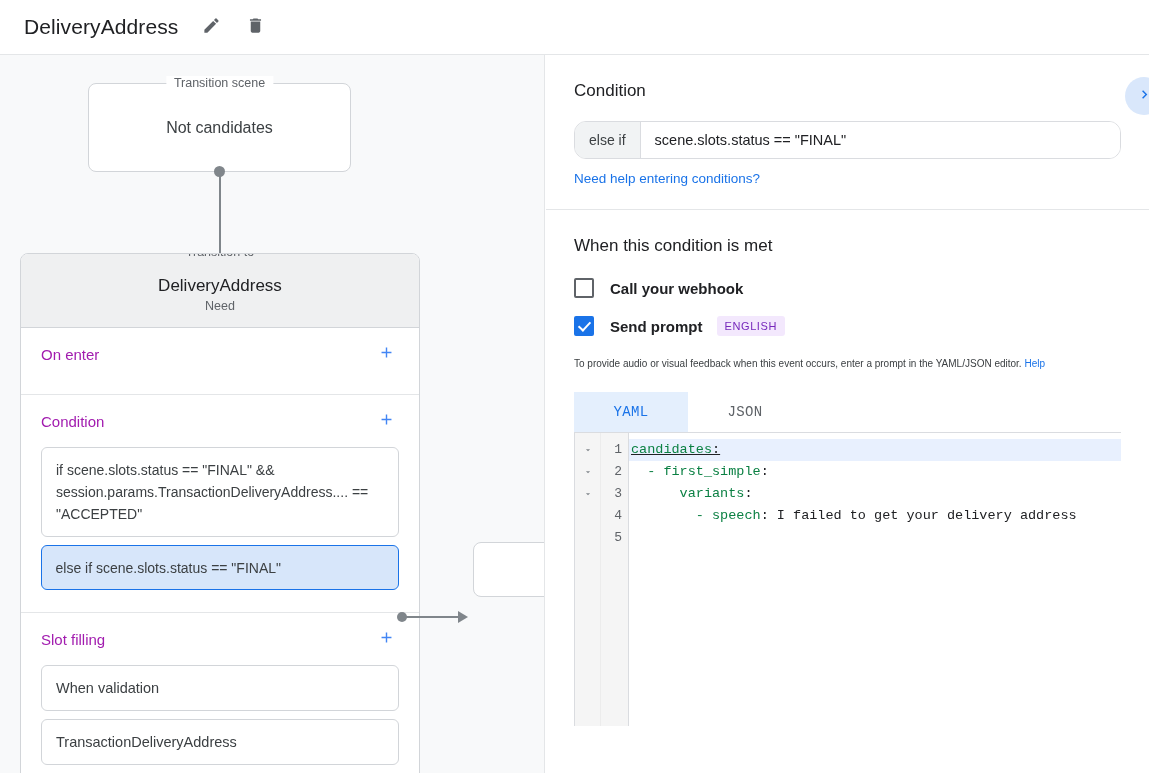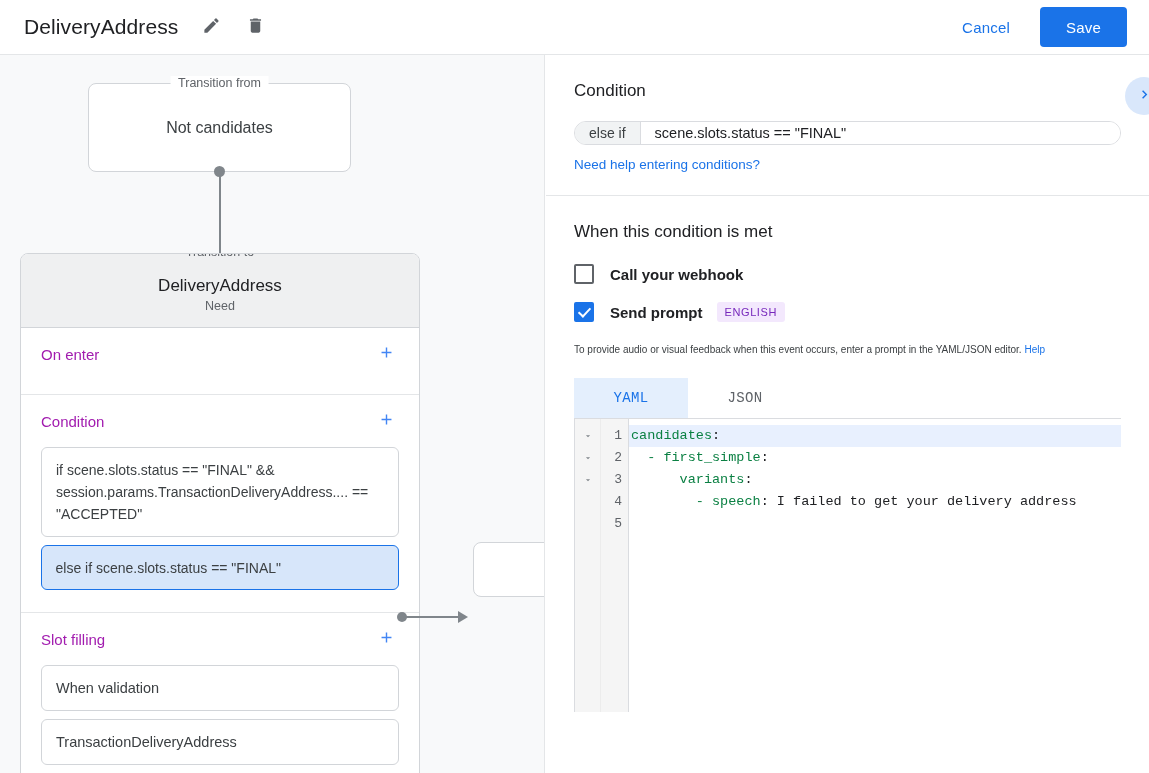--- a/index.html
+++ b/index.html
@@ -258,21 +258,21 @@
     border-radius: 19px;
     display: flex; align-items: center; justify-content: center;
     cursor: pointer;
   }
   .expand-pill svg { fill: #1a73e8; }
 
   .cond-input-row {
     display: flex;
     border: 1px solid #dadce0;
     border-radius: 12px;
-    height: 24px;
+    height: 38px;
     overflow: hidden;
   }
   .cond-prefix {
     background: #f1f3f4;
     border-right: 1px solid #dadce0;
     display: flex; align-items: center;
     padding: 0 14px;
     font-size: 14px;
     color: #3c4043;
     white-space: nowrap;
@@ -417,21 +417,21 @@
   }
   .code-line {
     height: 22px;
     line-height: 22px;
     font-family: "Liberation Mono", monospace;
     font-size: 13.5px;
     white-space: pre;
     color: #202124;
     padding-left: 2px;
   }
-  .code-line.hl { background: #e8f0fe; }
+  .code-line.hl { background: #e8f0fe; text-decoration: underline; }
   .k { color: #0b8043; }
   .p { color: #202124; }
   .v { color: #202124; }
 </style>
 </head>
 <body>
 
 <div class="topbar">
   <div class="title-text">DeliveryAddress</div>
 
@@ -444,30 +444,26 @@
   </div>
 
   <div class="icon-btn trash-wrap">
     <span>
       <svg width="19" height="19" viewBox="0 0 24 24">
           <path d="M6 19c0 1.1.9 2 2 2h8c1.1 0 2-.9 2-2V7H6v12zM19 4h-3.5l-1-1h-5l-1 1H5v2h14V4z"></path>
         </svg>
     </span>
   </div>
 
-  <div class="topbar-right">
-    <button class="cancel-btn">Cancel</button>
-    <button class="save-btn">Save</button>
-  </div>
 </div>
 
 <div class="left-panel">
 
   <div class="node-from">
-    <span class="legend">Transition from</span>
+    <span class="legend">Transition scene</span>
     <span class="node-from-label">Not candidates</span>
   </div>
   <div class="dot dot-from"></div>
   <div class="arrow-v"></div>
   <div class="arrow-v-head"></div>
 
   <div class="scene-card">
     <div class="scene-head">
       <span class="legend">Transition to</span>
       <div class="scene-name">DeliveryAddress</div>

